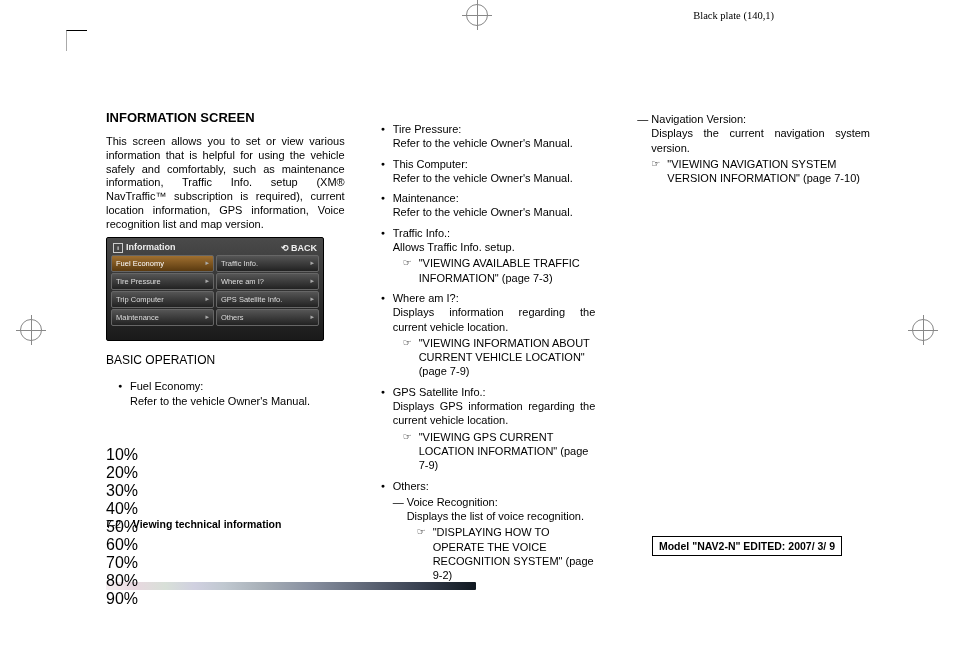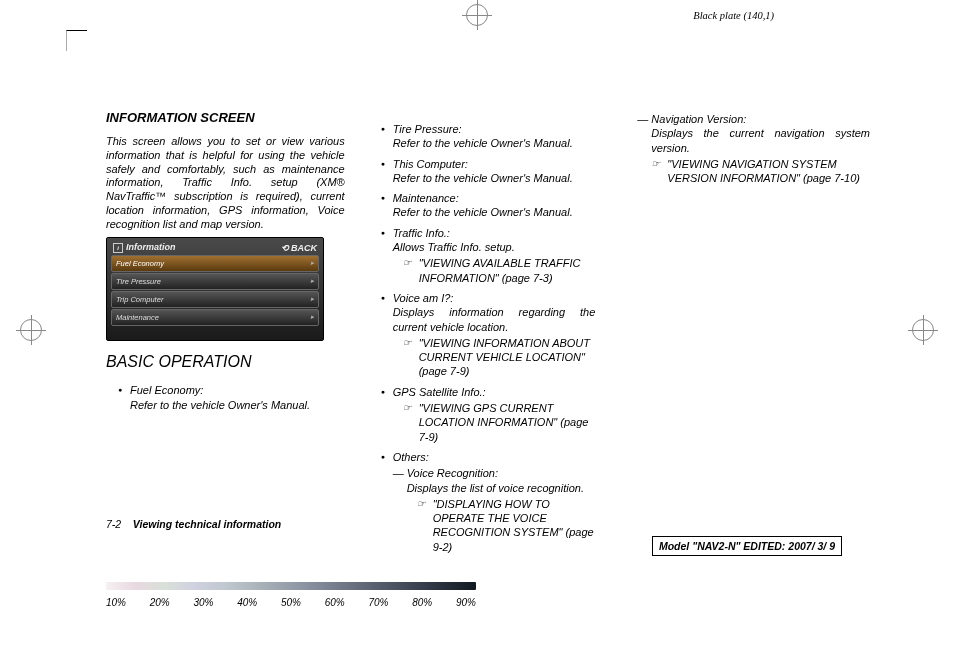--- a/index.html
+++ b/index.html
@@ -11,21 +11,20 @@
     color: #000;
     width: 954px;
     height: 660px;
     position: relative;
   }
   .page {
     position: relative;
     width: 954px;
     height: 660px;
     box-sizing: border-box;
-    font-style: italic;
   }
   .crop-tl, .crop-tr, .crop-bl, .crop-br, .crop-tm, .crop-lm, .crop-rm {
     position: absolute;
   }
   .crop-tl { top: 30px; left: 66px; width: 20px; height: 20px; border-top: 0.5px solid #000; border-left: 0.5px solid #aaa; }
   .reg-mark {
     width: 20px; height: 20px;
     border: 0.5px solid #888;
     border-radius: 50%;
     position: relative;
@@ -119,21 +118,21 @@
     display: flex;
     justify-content: space-between;
     align-items: center;
   }
   .screenshot .btn.hi {
     background: linear-gradient(#a07030,#5a3a10);
     color: #fff;
   }
   .screenshot .btn .chev { color: #aaa; font-size: 7px; }
   h3.subhead {
-    font-size: 16px;
+    font-size: 12px;
     font-weight: normal;
     margin: 12px 0 6px 0;
   }
   h4.subsubhead {
     font-size: 12px;
     font-weight: normal;
     margin: 6px 0 4px 0;
   }
   ol.steps {
     margin: 0;
@@ -223,22 +222,23 @@
       #c0c8d0 32%, #a8b0b8 42%, #8890a0 55%,
       #606878 70%, #384050 85%, #101820 100%);
     border-radius: 1px;
   }
   .grad-labels {
     position: absolute;
     left: 106px;
     bottom: 52px;
     width: 370px;
     display: flex;
-    justify-content: space-between;
-    font-size: 10px;
+    justify-content: flex-start;
+    font-size: 16px;
+    flex-direction: column;
   }
 </style>
 </head>
 <body>
 
 <div class="page">
 
   <div class="plate-info">Black plate (140,1)</div>
 
   <div class="top-reg">
@@ -275,20 +275,38 @@
               </div>
             <div class="btn">
                 <span>Trip Computer</span>
                 <span class="chev">▸</span>
               </div>
             <div class="btn">
                 <span>Maintenance</span>
                 <span class="chev">▸</span>
               </div>
           </div>
+          <div class="menucol">
+            <div class="btn">
+                <span>Traffic Info.</span>
+                <span class="chev">▸</span>
+              </div>
+            <div class="btn">
+                <span>Where am I?</span>
+                <span class="chev">▸</span>
+              </div>
+            <div class="btn">
+                <span>GPS Satellite Info.</span>
+                <span class="chev">▸</span>
+              </div>
+            <div class="btn">
+                <span>Others</span>
+                <span class="chev">▸</span>
+              </div>
+          </div>
         </div>
       </div>
 
       <h3 class="subhead">BASIC OPERATION</h3>
 
       <ul class="bullets">
         <li>
           <span>Fuel Economy:</span><br>
           <span>Refer to the vehicle Owner's Manual.</span>
         </li>
@@ -308,26 +326,27 @@
         <li>
           <span>Maintenance:</span><br>
           <span>Refer to the vehicle Owner's Manual.</span>
         </li>
         <li>
           <span>Traffic Info.:</span><br>
           <span>Allows Traffic Info. setup.</span>
           <span class="ref"><span class="hand">☞</span><span>"VIEWING AVAILABLE TRAFFIC INFORMATION" (page 7-3)</span></span>
         </li>
         <li>
-          <span>Voice am I?:</span><br>
+          <span>Where am I?:</span><br>
           <span>Displays information regarding the current vehicle location.</span>
           <span class="ref"><span class="hand">☞</span><span>"VIEWING INFORMATION ABOUT CURRENT VEHICLE LOCATION" (page 7-9)</span></span>
         </li>
         <li>
           <span>GPS Satellite Info.:</span><br>
+          <span>Displays GPS information regarding the current vehicle location.</span>
           <span class="ref"><span class="hand">☞</span><span>"VIEWING GPS CURRENT LOCATION INFORMATION" (page 7-9)</span></span>
         </li>
         <li>
           <span>Others:</span>
           <ul class="dash">
             <li>
               <span>Voice Recognition:</span><br>
               <span>Displays the list of voice recognition.</span>
               <span class="ref"><span class="hand">☞</span><span>"DISPLAYING HOW TO OPERATE THE VOICE RECOGNITION SYSTEM" (page 9-2)</span></span>
             </li>

